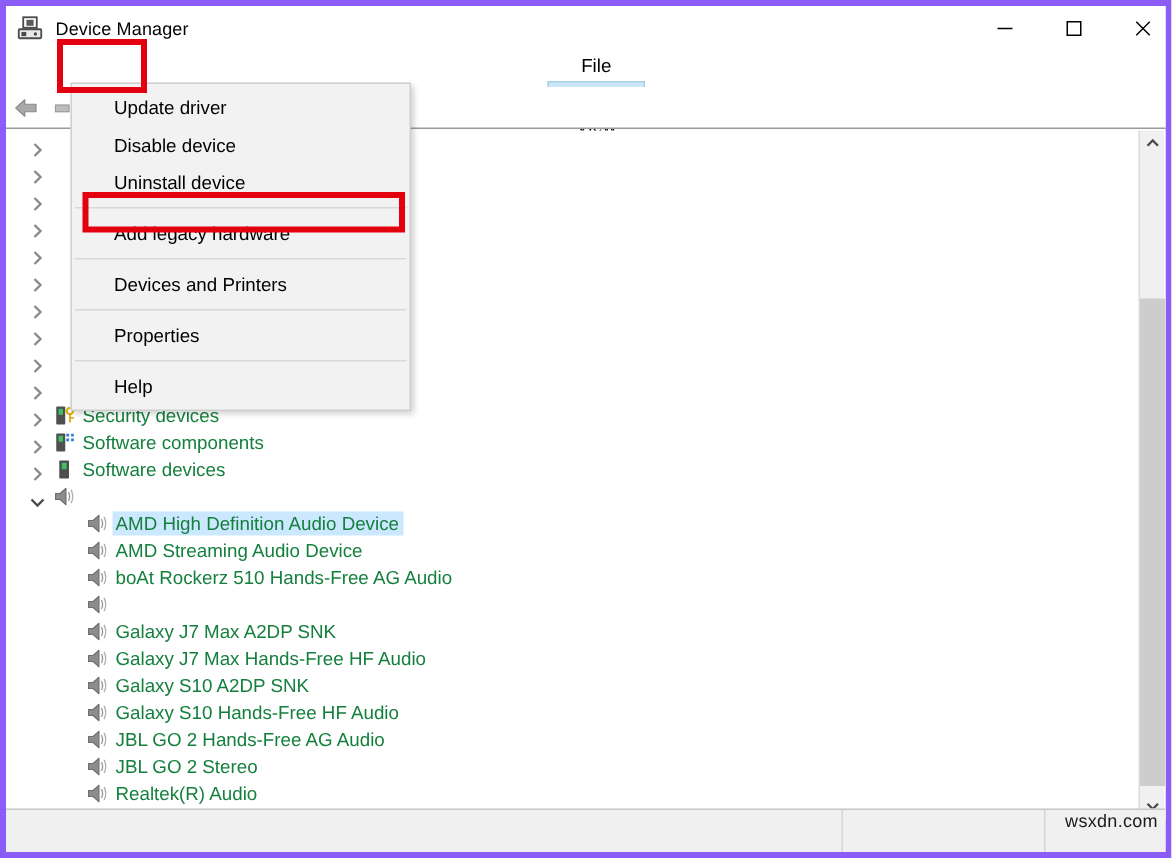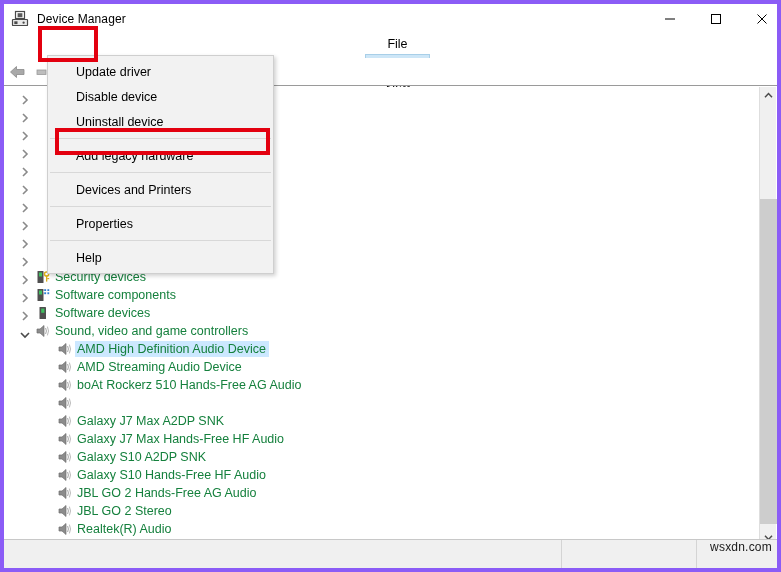--- a/index.html
+++ b/index.html
@@ -453,21 +453,20 @@
               <path d="M1 2 L5 6 L9 2" fill="none" stroke="#4a4a4a" stroke-width="1.6"></path>
             </svg>
           </div>
           <div class="row-icon">
             <svg width="16" height="16" viewBox="0 0 16 16">
               <path d="M2 6 L5 6 L9 2.5 L9 13.5 L5 10 L2 10 Z" fill="#8c8c8c" stroke="#6e6e6e" stroke-width="0.7" stroke-linejoin="round"></path>
               <path d="M10.6 5 Q12.2 8 10.6 11" fill="none" stroke="#9a9a9a" stroke-width="0.9"></path>
               <path d="M12.4 3.6 Q14.6 8 12.4 12.4" fill="none" stroke="#b0b0b0" stroke-width="0.9"></path>
             </svg>
           </div>
-          <span class="row-label">Sound, video and game controllers</span>
         </div>
         <div class="tree-row lvl2 sel">
           <div class="chev"></div>
           <div class="row-icon">
             <svg width="16" height="16" viewBox="0 0 16 16">
               <path d="M2 6 L5 6 L9 2.5 L9 13.5 L5 10 L2 10 Z" fill="#8c8c8c" stroke="#6e6e6e" stroke-width="0.7" stroke-linejoin="round"></path>
               <path d="M10.6 5 Q12.2 8 10.6 11" fill="none" stroke="#9a9a9a" stroke-width="0.9"></path>
               <path d="M12.4 3.6 Q14.6 8 12.4 12.4" fill="none" stroke="#b0b0b0" stroke-width="0.9"></path>
             </svg>
           </div>

